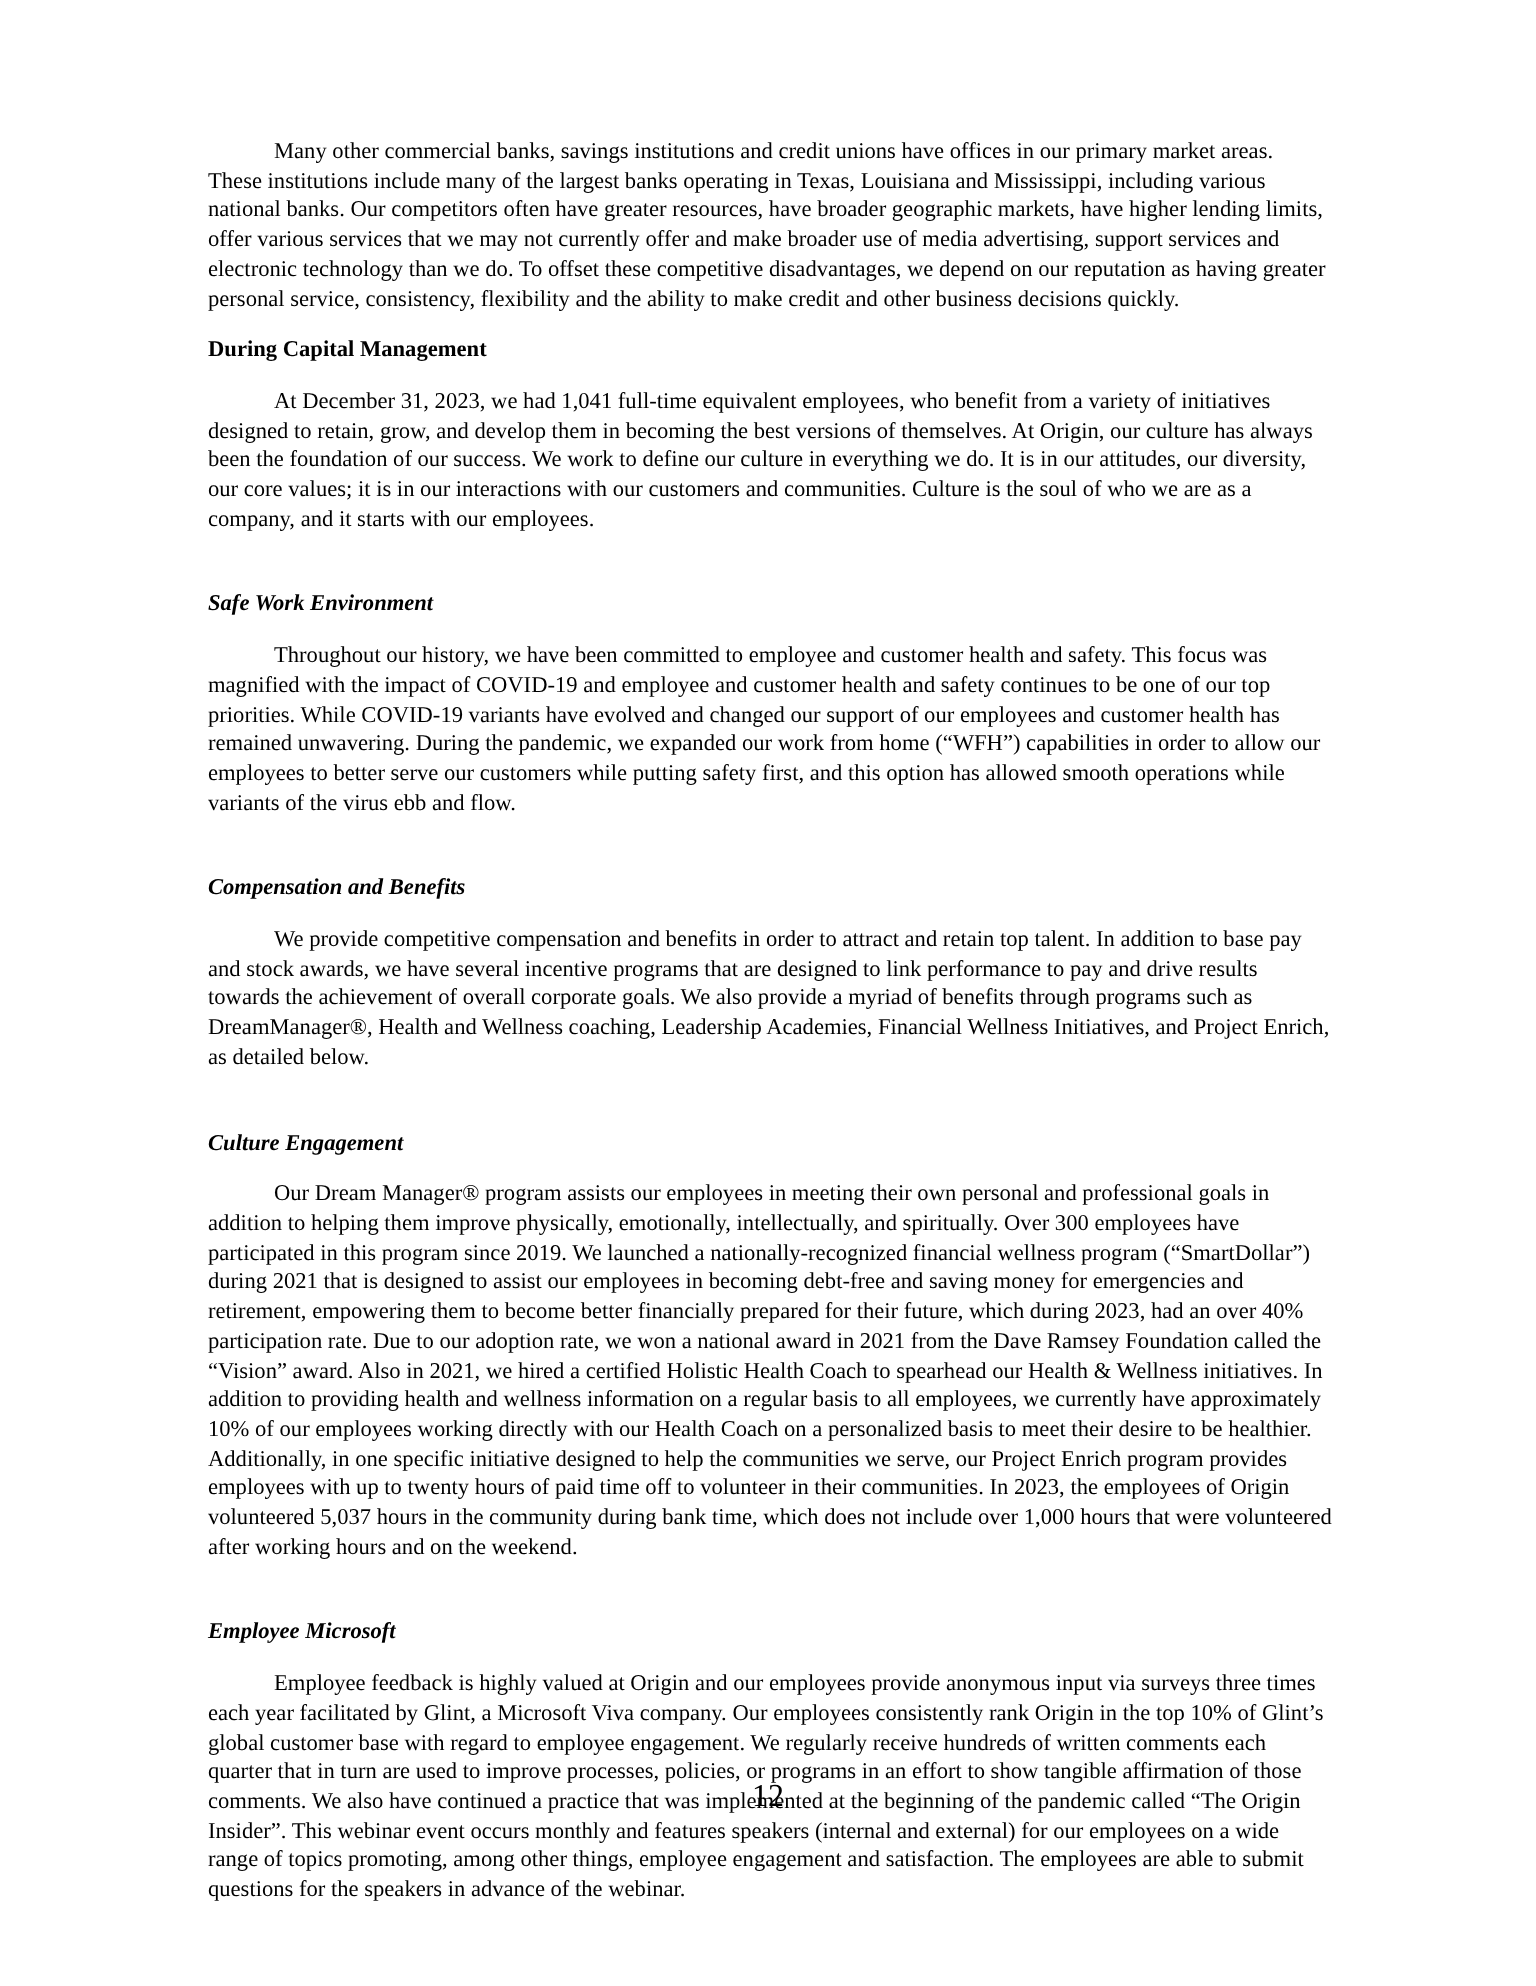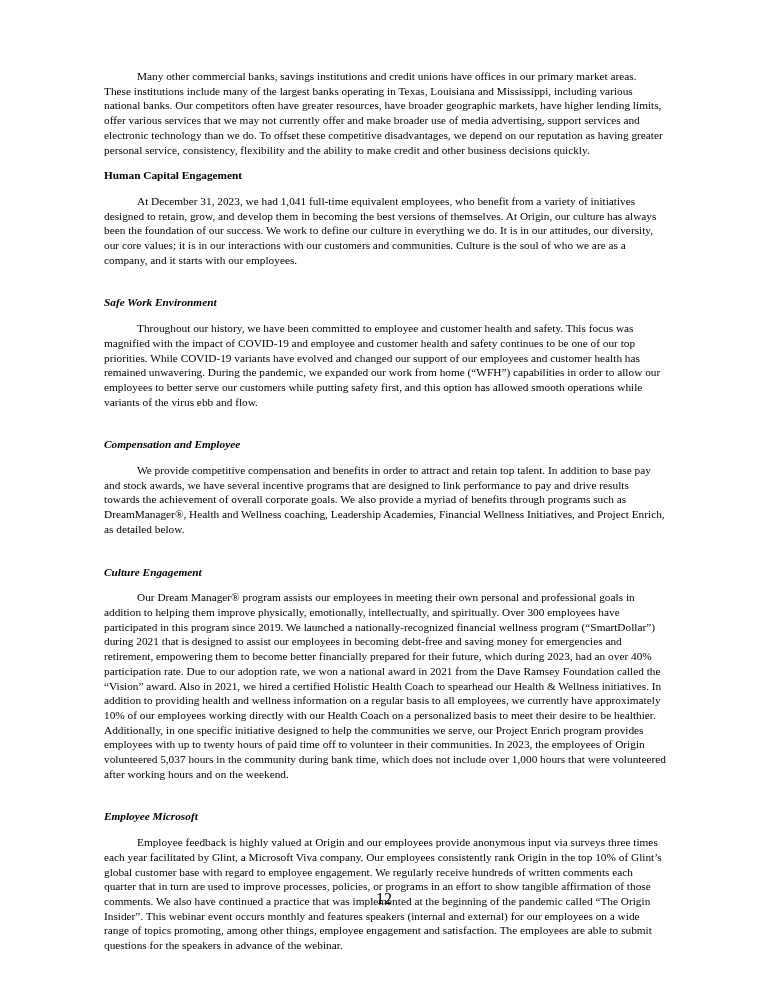--- a/index.html
+++ b/index.html
@@ -46,29 +46,29 @@
     color: #000000;
   }
 </style>
 </head>
 <body>
 
 <div class="page">
 
   <p class="para">Many other commercial banks, savings institutions and credit unions have offices in our primary market areas. These institutions include many of the largest banks operating in Texas, Louisiana and Mississippi, including various national banks. Our competitors often have greater resources, have broader geographic markets, have higher lending limits, offer various services that we may not currently offer and make broader use of media advertising, support services and electronic technology than we do. To offset these competitive disadvantages, we depend on our reputation as having greater personal service, consistency, flexibility and the ability to make credit and other business decisions quickly.</p>
 
-  <h2 class="heading bold">Human Capital Engagement</h2>
+  <h2 class="heading bold">During Capital Management</h2>
 
   <p class="para">At December 31, 2023, we had 1,041 full-time equivalent employees, who benefit from a variety of initiatives designed to retain, grow, and develop them in becoming the best versions of themselves. At Origin, our culture has always been the foundation of our success. We work to define our culture in everything we do. It is in our attitudes, our diversity, our core values; it is in our interactions with our customers and communities. Culture is the soul of who we are as a company, and it starts with our employees.</p>
 
   <h3 class="heading bold-italic">Safe Work Environment</h3>
 
   <p class="para">Throughout our history, we have been committed to employee and customer health and safety. This focus was magnified with the impact of COVID-19 and employee and customer health and safety continues to be one of our top priorities. While COVID-19 variants have evolved and changed our support of our employees and customer health has remained unwavering. During the pandemic, we expanded our work from home (“WFH”) capabilities in order to allow our employees to better serve our customers while putting safety first, and this option has allowed smooth operations while variants of the virus ebb and flow.</p>
 
-  <h3 class="heading bold-italic">Compensation and Employee</h3>
+  <h3 class="heading bold-italic">Compensation and Benefits</h3>
 
   <p class="para">We provide competitive compensation and benefits in order to attract and retain top talent. In addition to base pay and stock awards, we have several incentive programs that are designed to link performance to pay and drive results towards the achievement of overall corporate goals. We also provide a myriad of benefits through programs such as DreamManager®, Health and Wellness coaching, Leadership Academies, Financial Wellness Initiatives, and Project Enrich, as detailed below.</p>
 
   <h3 class="heading bold-italic">Culture Engagement</h3>
 
   <p class="para">Our Dream Manager® program assists our employees in meeting their own personal and professional goals in addition to helping them improve physically, emotionally, intellectually, and spiritually. Over 300 employees have participated in this program since 2019. We launched a nationally-recognized financial wellness program (“SmartDollar”) during 2021 that is designed to assist our employees in becoming debt-free and saving money for emergencies and retirement, empowering them to become better financially prepared for their future, which during 2023, had an over 40% participation rate. Due to our adoption rate, we won a national award in 2021 from the Dave Ramsey Foundation called the “Vision” award. Also in 2021, we hired a certified Holistic Health Coach to spearhead our Health &amp; Wellness initiatives. In addition to providing health and wellness information on a regular basis to all employees, we currently have approximately 10% of our employees working directly with our Health Coach on a personalized basis to meet their desire to be healthier. Additionally, in one specific initiative designed to help the communities we serve, our Project Enrich program provides employees with up to twenty hours of paid time off to volunteer in their communities. In 2023, the employees of Origin volunteered 5,037 hours in the community during bank time, which does not include over 1,000 hours that were volunteered after working hours and on the weekend.</p>
 
   <h3 class="heading bold-italic">Employee Microsoft</h3>
 
   <p class="para">Employee feedback is highly valued at Origin and our employees provide anonymous input via surveys three times each year facilitated by Glint, a Microsoft Viva company. Our employees consistently rank Origin in the top 10% of Glint’s global customer base with regard to employee engagement. We regularly receive hundreds of written comments each quarter that in turn are used to improve processes, policies, or programs in an effort to show tangible affirmation of those comments. We also have continued a practice that was implemented at the beginning of the pandemic called “The Origin Insider”. This webinar event occurs monthly and features speakers (internal and external) for our employees on a wide range of topics promoting, among other things, employee engagement and satisfaction. The employees are able to submit questions for the speakers in advance of the webinar.</p>

